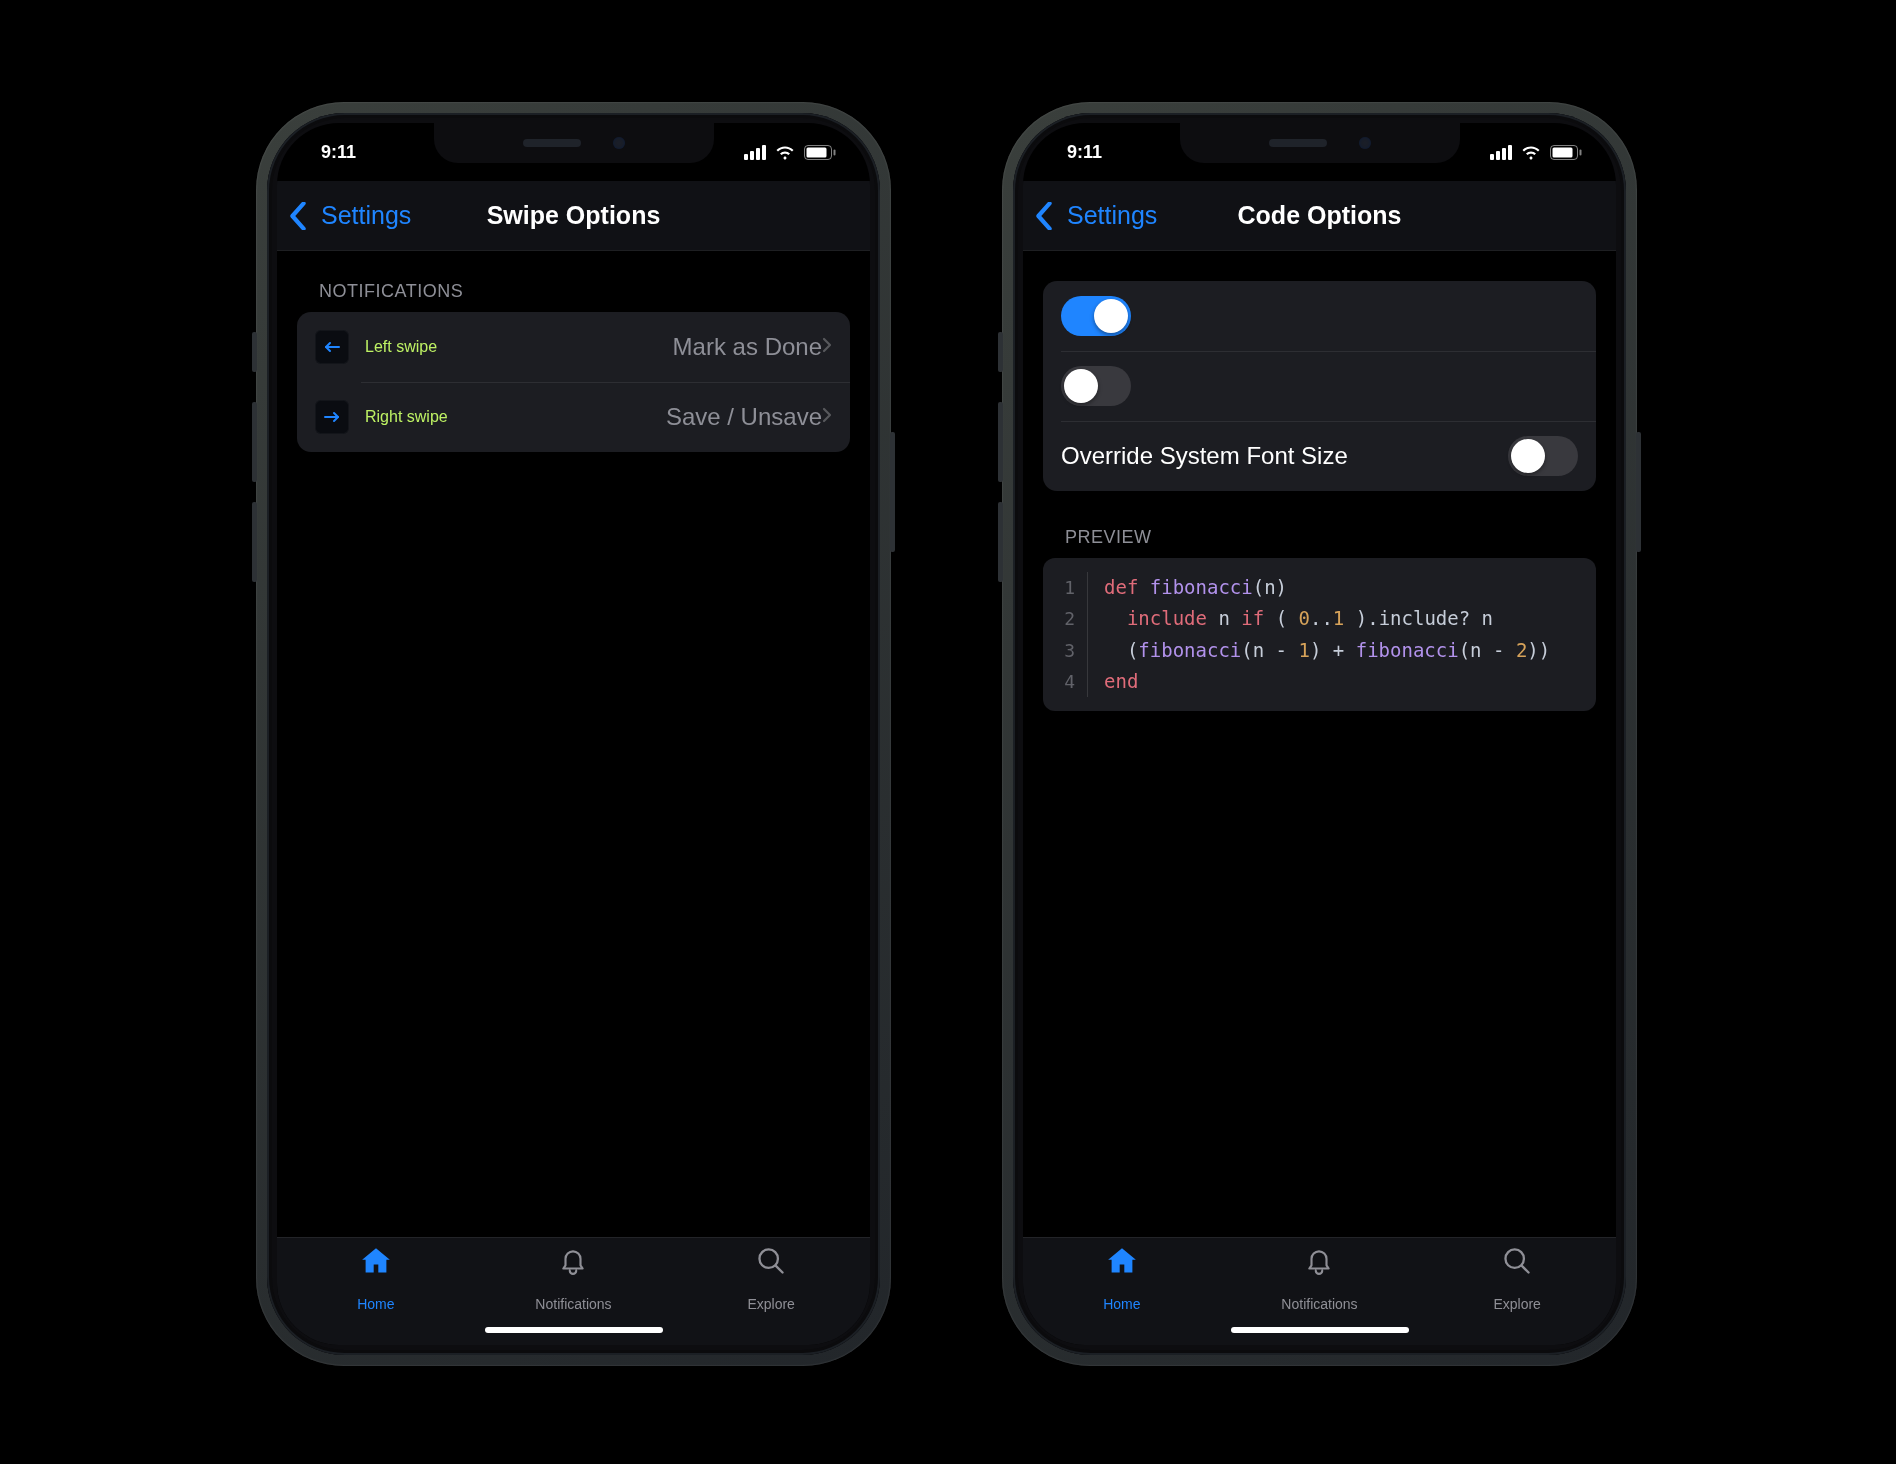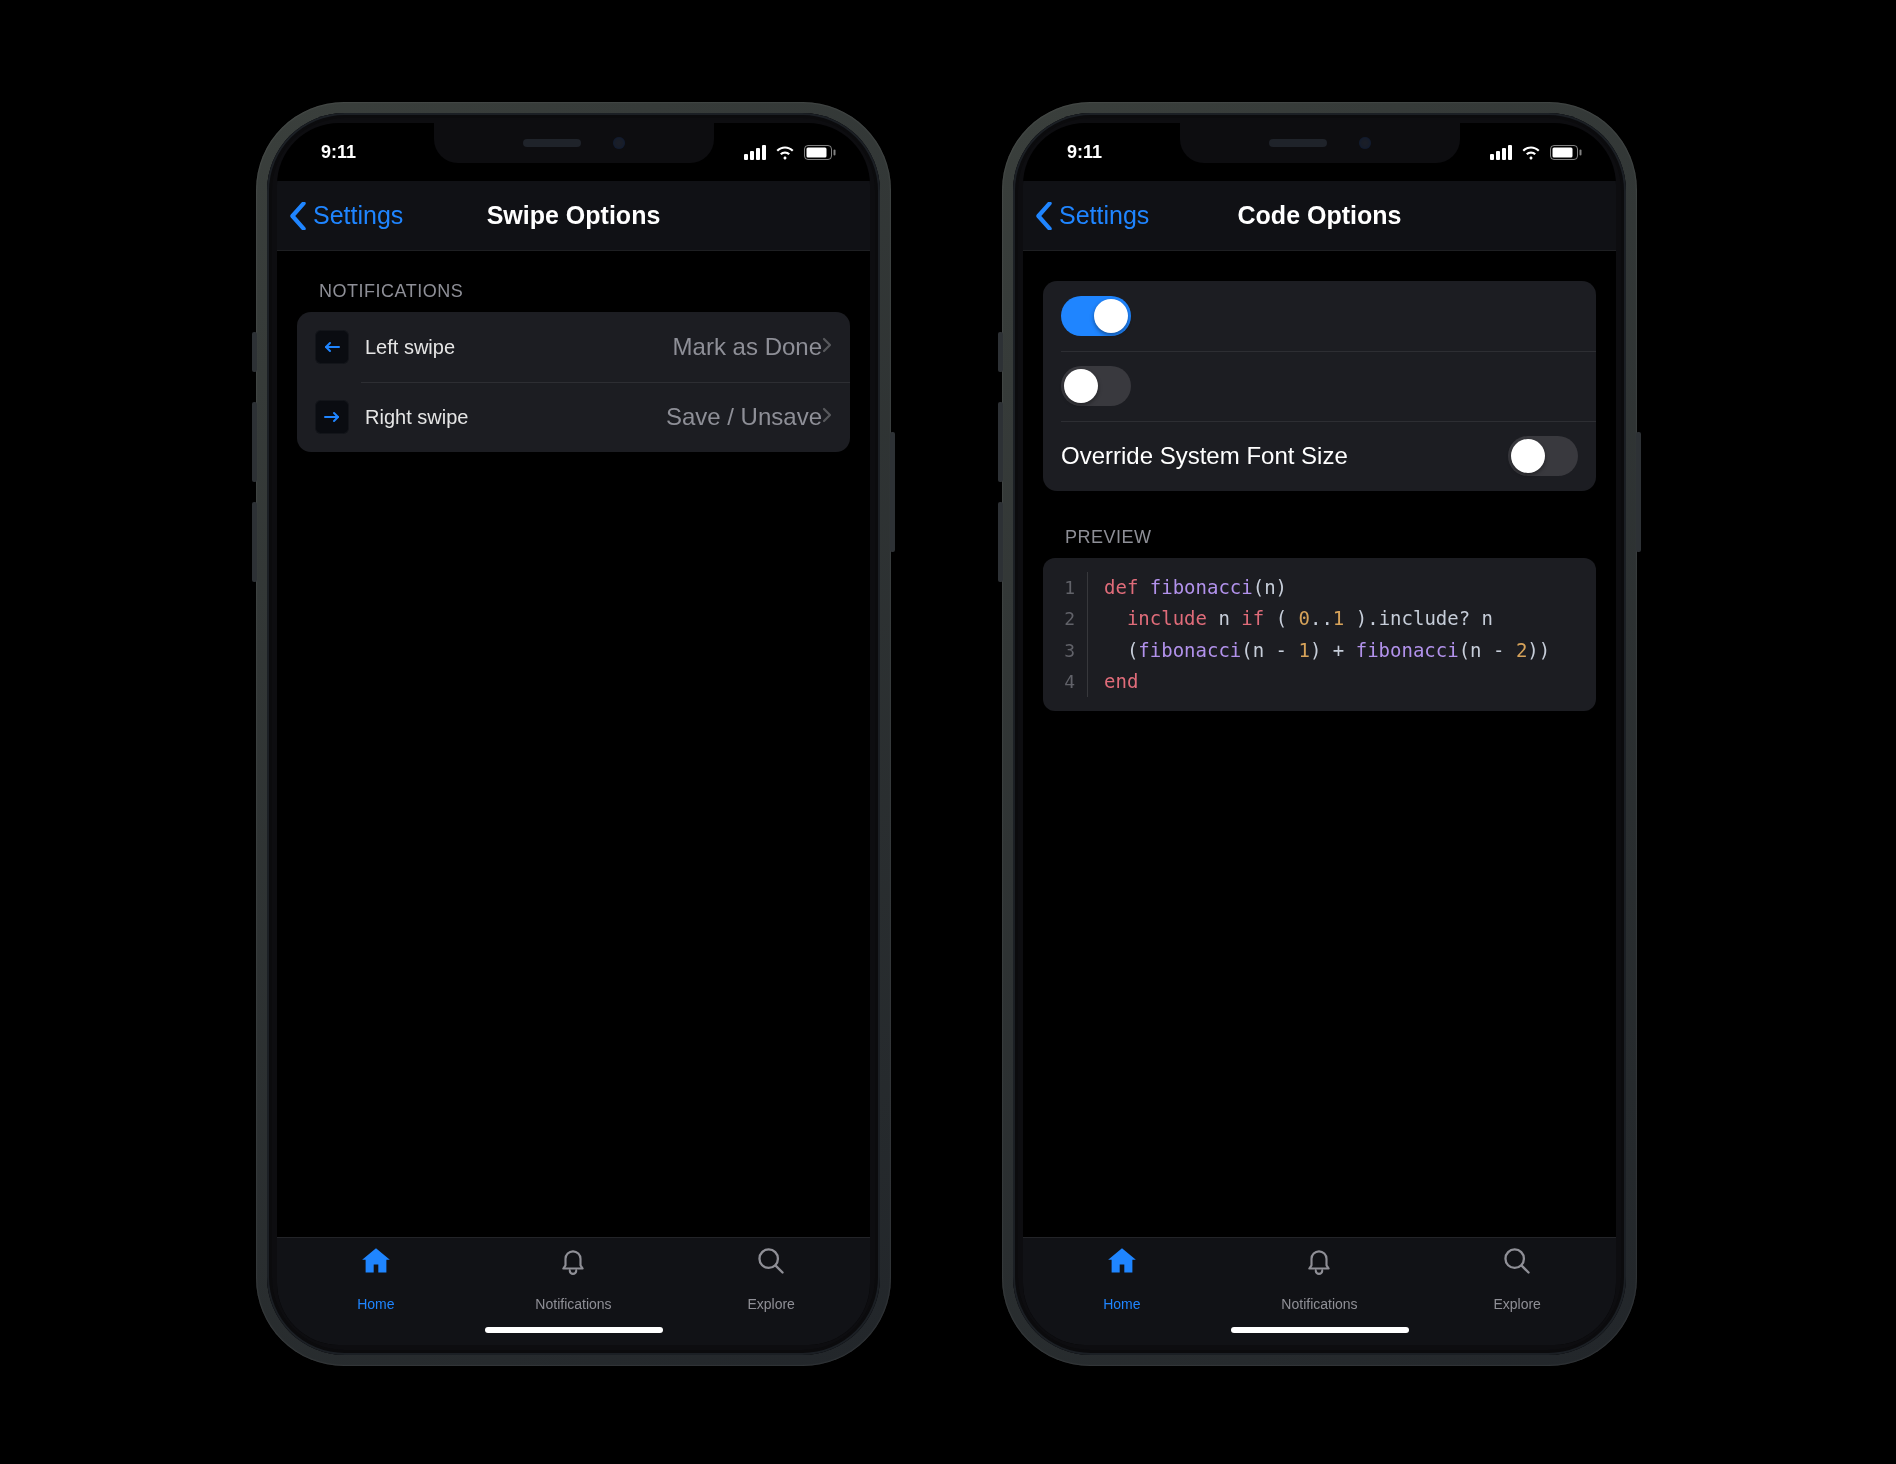--- a/index.html
+++ b/index.html
@@ -90,21 +90,21 @@
     color: #fff;
     font-size: 25px;
     font-weight: 600;
   }
   .navbar .back {
     position: absolute; left: 12px;
     display: flex; align-items: center;
     color: #1f85ff;
     font-size: 25px;
     font-weight: 400;
-    gap: 6px;
+    gap: 14px;
   }
   .navbar .back svg { width: 18px; height: 28px; }
 
   
   .content {
     position: absolute;
     top: 128px; left: 0; right: 0; bottom: 108px;
     overflow: hidden;
     padding: 30px 20px 0;
   }
@@ -137,21 +137,21 @@
   }
   .row .icon-slot {
     width: 34px; height: 34px;
     border-radius: 6px;
     background: #0a0c11;
     display: flex; align-items: center; justify-content: center;
     margin-right: 16px;
     flex-shrink: 0;
     box-shadow: inset 0 0 0 1px rgba(255,255,255,0.04);
   }
-  .row .label { color: #e5e5e5; font-size: 20px; flex: 1;}
+  .row .label { color: #bef264; font-size: 16px; flex: 1;}
   .row .value { color: #8e8f97; font-size: 24px; margin-right: 0; text-align: right;}
   .chevron { color: #57585c; }
 
   
   .card.toggles .row + .row::before { left: 18px; }
   .row .toggle-label { color: #fff; font-size: 24px; flex: 1;}
   .switch {
     width: 70px; height: 40px;
     border-radius: 20px;
     position: relative;

